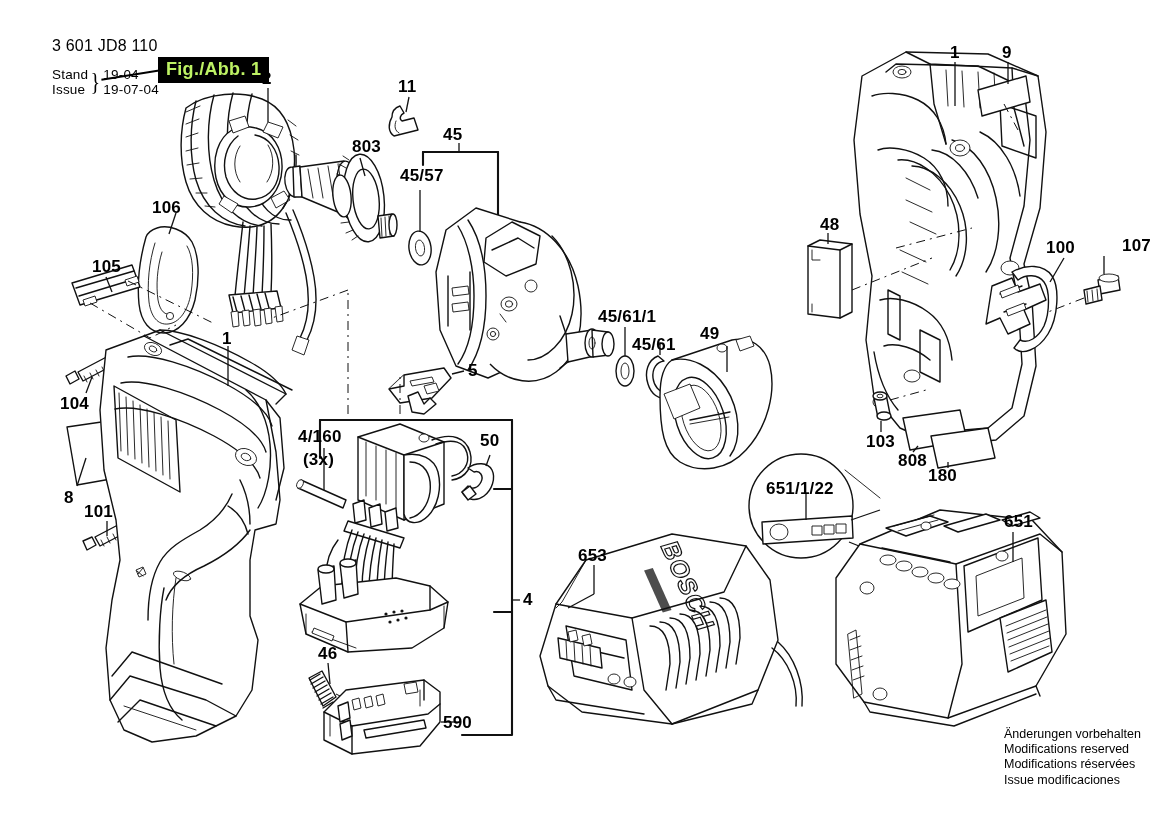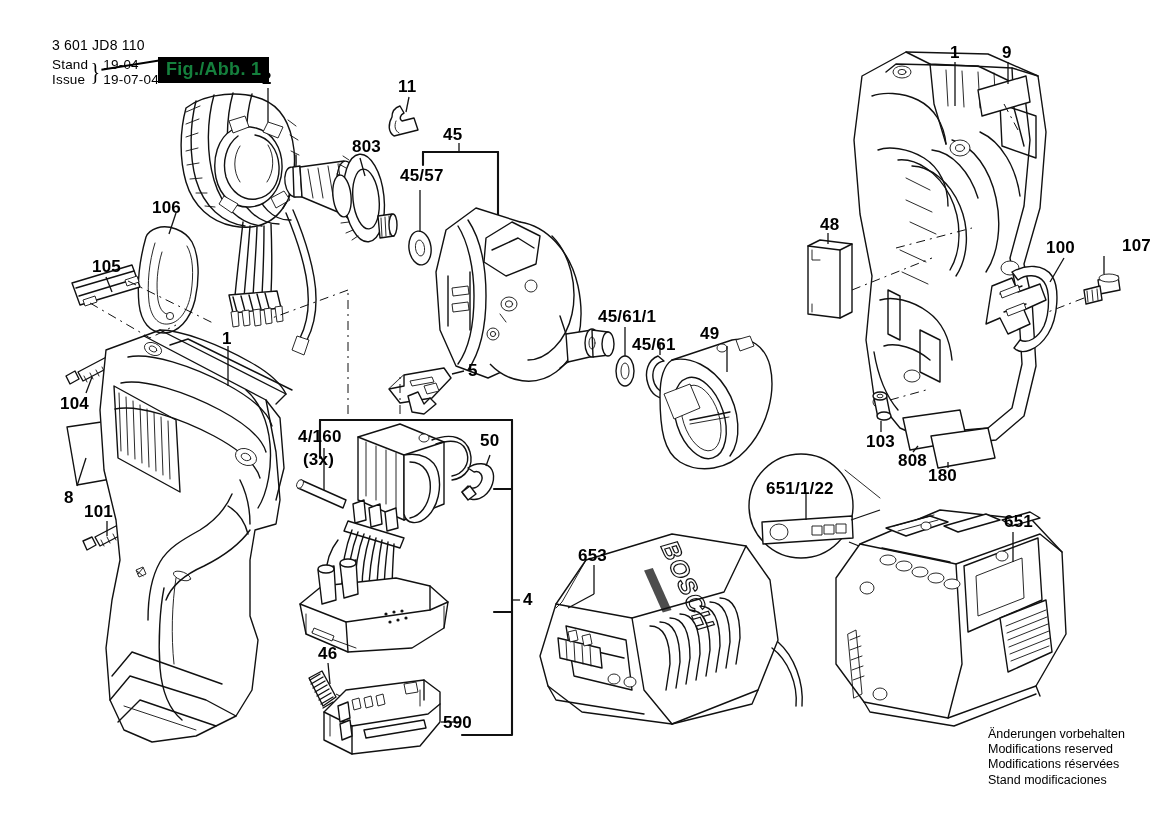--- a/index.html
+++ b/index.html
@@ -13,51 +13,51 @@
     width:1169px;
     height:826px;
     background:#ffffff;
     overflow:hidden;
   }
   
   #doc-header{
     position:absolute; left:52px; top:38px;
     font-size:13.5px; line-height:15.5px; letter-spacing:.2px;
   }
-  #doc-header .partno{ font-size:14px; margin-bottom:3px; }
+  #doc-header .partno{ font-size:16px; margin-bottom:13px; }
   .issue-rows{ position:relative; display:flex; align-items:center; }
   .issue-labels{ display:flex; flex-direction:column; }
   .issue-labels span{ display:block; line-height:15px; }
   .brace{
     width:15px; text-align:center;
     font-size:25px; line-height:30px;
     font-family:"Liberation Serif", serif;
     transform:scaleX(.8);
   }
   .issue-dates{ display:flex; flex-direction:column; position:relative; }
   .issue-dates span{ display:block; line-height:15px; }
   .struck{ position:relative; display:inline-block; }
   .struck::after{
     content:""; position:absolute; left:-2px; right:-2px; top:49%;
     height:1.5px; background:#000; transform:rotate(-9deg);
   }
   
   #fig-badge{
     position:absolute; left:158px; top:57px;
-    background:#000; color:#15803d;
+    background:#000; color:#bef264;
     font-size:18px; font-weight:bold;
     padding:2px 8px 3px 8px;
     letter-spacing:.3px;
   }
   
   #footer-notes{
     position:absolute; left:988px; top:727px;
     font-size:12.5px; line-height:15.2px;
   }
-  #footer-notes div{white-space:nowrap;}
+  #footer-notes div{white-space:nowrap;margin-left:16px;}
   
   .callout{
     position:absolute;
     font-size:17px;
     font-weight:bold;
     letter-spacing:.2px;
     white-space:nowrap;
     line-height:17px;
   }
   
@@ -83,21 +83,21 @@
       </div>
     </div>
   </div>
 
   <div id="fig-badge">Fig./Abb. 1</div>
 
   <div id="footer-notes">
     <div>Änderungen vorbehalten</div>
     <div>Modifications reserved</div>
     <div>Modifications réservées</div>
-    <div>Stand modificaciones</div>
+    <div>Issue modificaciones</div>
   </div>
 
   <svg id="art" viewBox="0 0 1169 826">
     <defs>
       <style>
         .ln  { fill:none; stroke:#111; stroke-width:1.4; stroke-linejoin:round; stroke-linecap:round; }
         .lnT { fill:none; stroke:#111; stroke-width:0.9; stroke-linejoin:round; stroke-linecap:round; }
         .lnH { fill:none; stroke:#111; stroke-width:2.1; stroke-linejoin:round; stroke-linecap:round; }
         .fw  { fill:#fff; stroke:#111; stroke-width:1.4; stroke-linejoin:round; }
         .fwT { fill:#fff; stroke:#111; stroke-width:0.9; stroke-linejoin:round; }

